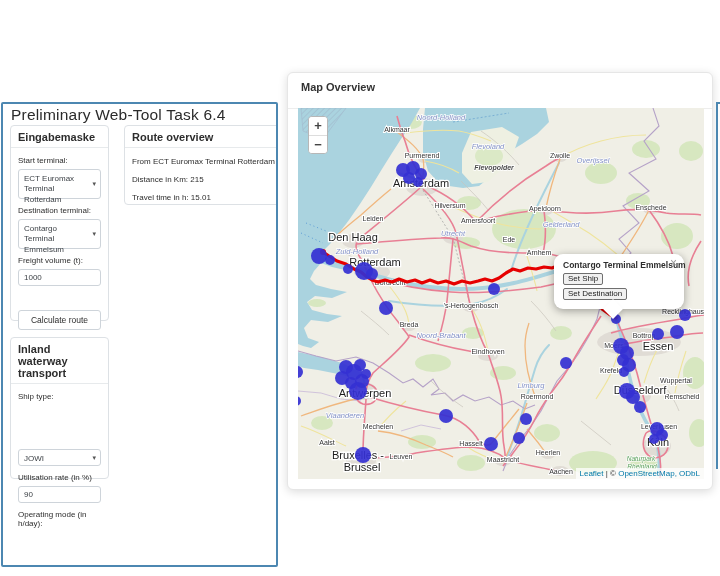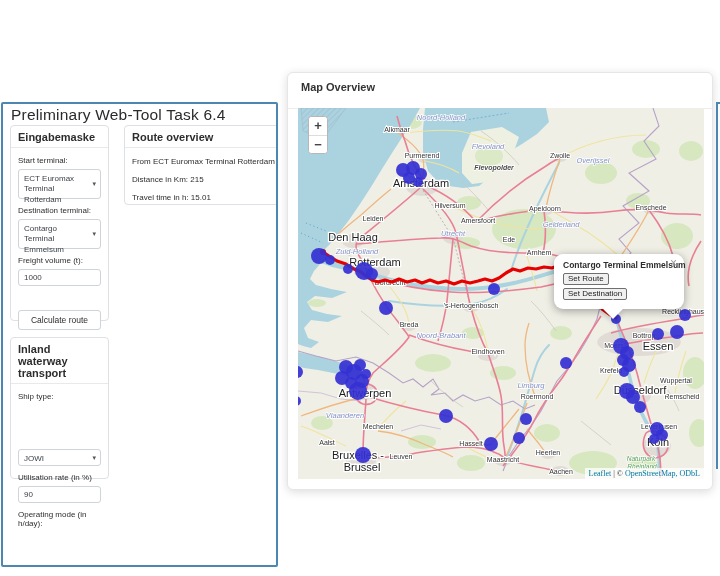--- a/index.html
+++ b/index.html
@@ -43,21 +43,21 @@
 
   
   #zoom-ctl { position:absolute; left:10px; top:8px; width:20px; border:1.5px solid #b7b7b7;
     border-radius:4px; background:#fff; overflow:hidden; z-index:5; }
   .zoom-btn { width:100%; height:18px; text-align:center; font-size:13px; font-weight:bold; color:#444;
     line-height:17px; cursor:pointer; background:#fff; }
   .zoom-btn + .zoom-btn { border-top:1px solid #ddd; }
 
   
   #attrib { position:absolute; right:0; bottom:0; background:rgba(255,255,255,.75);
-    font-size:8px; color:#333; padding:1px 4px 1px 4px; z-index:5; white-space:nowrap;font-family:Liberation Serif, serif; }
+    font-size:8px; color:#333; padding:1px 4px 1px 4px; z-index:5; white-space:nowrap; }
   #attrib .lnk { color:#0078a8; }
 
   
   #popup { position:absolute; left:256px; top:146px; width:130px; height:55px; background:#fff;
     border-radius:9px; box-shadow:0 2px 9px rgba(0,0,0,.35); z-index:6; padding:6px 9px 5px 9px; }
   #popup:after { content:""; position:absolute; left:52px; bottom:-7px; width:14px; height:14px;
     background:#fff; transform:rotate(45deg); box-shadow:3px 3px 5px rgba(0,0,0,.12); }
   #popup-title { font-size:8.5px; font-weight:bold; color:#2d2d2d; white-space:nowrap; }
   .popup-btn { display:block; margin-top:3px; background:#f0f0f0; border:1.5px solid #6f6f6f;
     border-radius:2px; font-size:8px; color:#222; padding:0 4px; height:12px; line-height:10px;
@@ -363,19 +363,19 @@
     </svg>
 
     <div id="zoom-ctl">
       <div class="zoom-btn">+</div>
       <div class="zoom-btn">−</div>
     </div>
 
     <div id="popup">
       <div id="popup-close">×</div>
       <div id="popup-title">Contargo Terminal Emmelsum</div>
-      <button class="popup-btn">Set Route</button>
+      <button class="popup-btn">Set Ship</button>
       <button class="popup-btn">Set Destination</button>
     </div>
 
     <div id="attrib"><span class="lnk">Leaflet</span><span> | © </span><span class="lnk">OpenStreetMap, ODbL</span></div>
   </div>
 </div>
 
 </body></html>

